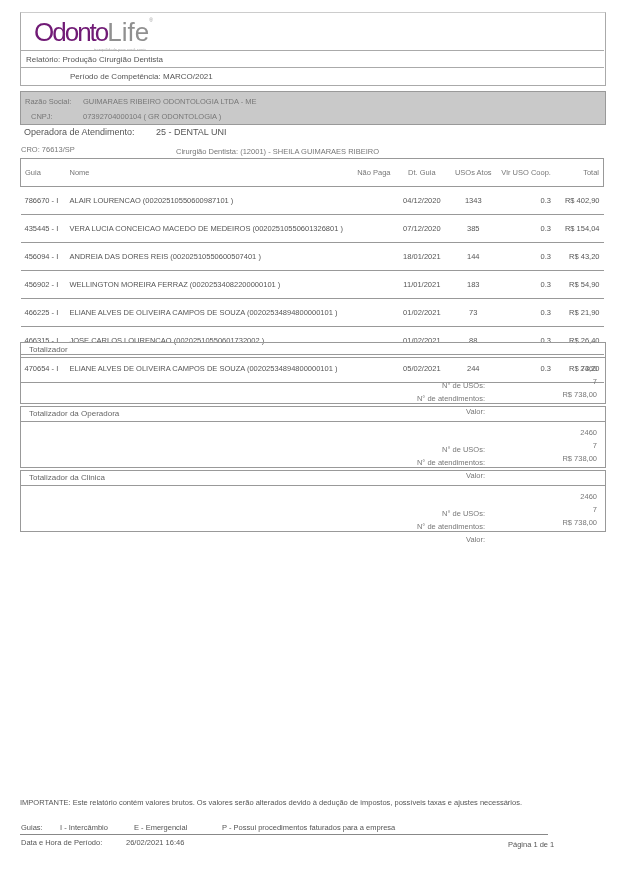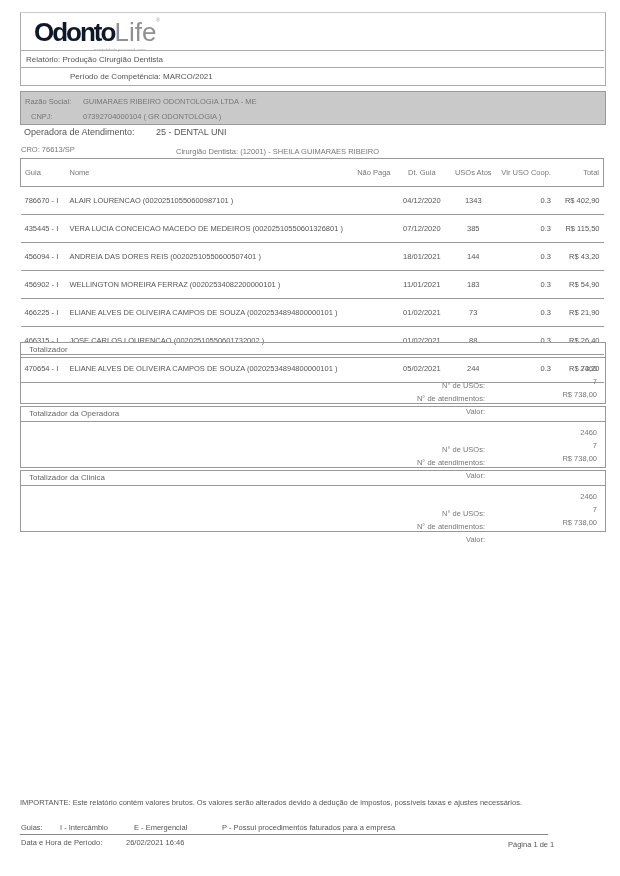--- a/index.html
+++ b/index.html
@@ -1,21 +1,21 @@
 <!DOCTYPE html>
 <html><head>
 <meta charset="utf-8">
 <style>
   html, body { margin:0; padding:0; background:#fff; }
   body { width:620px; height:876px; position:relative; overflow:hidden;
          font-family:"Liberation Sans", sans-serif; color:#444; font-size:8px; }
   .abs { position:absolute; }
   .hdr-box { left:20px; top:12px; width:584px; height:72px; border:1px solid #aaa; border-top-color:#ccc; }
   .logo { left:34px; top:17px; font-family:"Liberation Sans", sans-serif; }
-  .logo .odonto { font-size:26px; color:#0f172a; letter-spacing:-2px; font-weight:bold; }
+  .logo .odonto { font-size:26px; color:#701a75; letter-spacing:-2px; font-weight:normal; }
   .logo .life { font-size:26px; color:#909090; letter-spacing:0px; }
   .logo .tm { font-size:5px; color:#999; vertical-align:top; }
   .logo .tag { position:absolute; left:60px; top:30px; font-size:4px; color:#aaa; white-space:nowrap; }
   .hdr-line { left:20px; height:1px; background:#aaa; width:584px; }
   .hdr-text { left:26px; font-size:8px; color:#555; }
   .gray-box { left:20px; top:91px; width:584px; height:32px; background:#c9c9c9; border:1px solid #999; }
   .gray-box .lbl { position:absolute; font-size:7.5px; color:#777; }
   .gray-box .val { position:absolute; font-size:7.5px; color:#777; }
   .oper { font-size:9px; color:#555; }
   .cro { font-size:7.5px; color:#777; }
@@ -92,21 +92,21 @@
         <td class="r">0.3</td>
         <td class="r">R$ 402,90</td>
       </tr>
       <tr>
         <td>435445 - I</td>
         <td>VERA LUCIA CONCEICAO MACEDO DE MEDEIROS (00202510550601326801 )</td>
         <td class="r"></td>
         <td class="c">07/12/2020</td>
         <td class="c">385</td>
         <td class="r">0.3</td>
-        <td class="r">R$ 115,50</td>
+        <td class="r">R$ 154,04</td>
       </tr>
       <tr>
         <td>456094 - I</td>
         <td>ANDREIA DAS DORES REIS (00202510550600507401 )</td>
         <td class="r"></td>
         <td class="c">18/01/2021</td>
         <td class="c">144</td>
         <td class="r">0.3</td>
         <td class="r">R$ 43,20</td>
       </tr>

